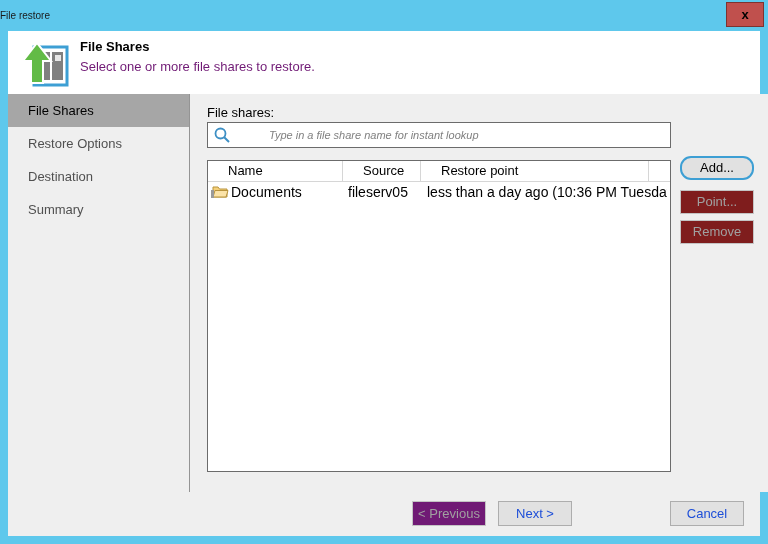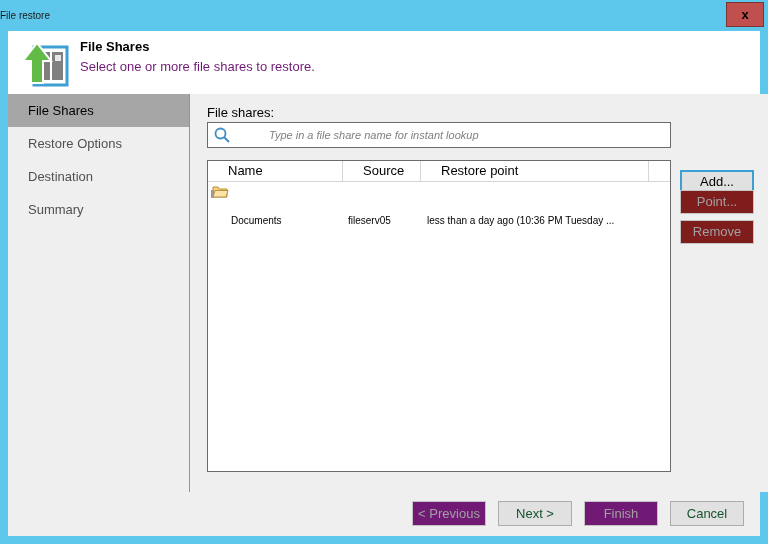--- a/index.html
+++ b/index.html
@@ -214,25 +214,24 @@
   .list-row {
     position: relative;
     height: 20px;
     cursor: pointer;
   }
   .cell {
     position: absolute;
     top: 0;
     height: 20px;
     line-height: 20px;
-    font-size: 10px;
+    font-size: 14px;
     color: #000000;
     white-space: nowrap;
     overflow: hidden;
-    margin-top: 29px;
   }
   .cell-name   { left: 23px;  width: 112px; }
   .cell-source { left: 140px; width: 75px;  }
   .cell-point  { left: 219px; width: 240px; }
 
   .folder-icon {
     position: absolute;
     left: 3px;
     top: 2px;
     width: 18px;
@@ -257,21 +256,21 @@
   .side-button.primary {
     border: 2px solid #3d9fd4;
     line-height: 20px;
   }
   .side-button.disabled {
     background: #7f1d1d;
     border: 1px solid #c4c4c4;
     color: #a0a0a0;
     cursor: default;
   }
-  #btn-add    { top: 76px; }
+  #btn-add    { top: 62px; border-radius: 11px; }
   #btn-point  { top: 96px; }
   #btn-remove { top: 126px; }
 
   
   .footer {
     position: absolute;
     left: 8px;
     top: 492px;
     width: 752px;
     height: 44px;
@@ -282,21 +281,21 @@
     position: absolute;
     top: 9px;
     width: 74px;
     height: 25px;
     font-size: 13px;
     text-align: center;
     line-height: 23px;
     box-sizing: border-box;
     background: #e1e1e1;
     border: 1px solid #adadad;
-    color: #14532d;
+    color: #1d4ed8;
     cursor: pointer;
   }
   .footer-button.disabled {
     background: #701a75;
     border: 1px solid #c4c4c4;
     color: #a0a0a0;
     cursor: default;
   }
   #btn-previous { left: 404px; }
   #btn-next     { left: 490px; }
@@ -382,17 +381,16 @@
       <div class="side-button primary" id="btn-add">Add...</div>
       <div class="side-button disabled" id="btn-point">Point...</div>
       <div class="side-button disabled" id="btn-remove">Remove</div>
 
     </div>
   </div>
 
   <div class="footer">
     <div class="footer-button disabled" id="btn-previous">&lt; Previous</div>
     <div class="footer-button" id="btn-next">Next &gt;</div>
-    <div class="footer-button disabled" id="btn-finish">Finish</div>
     <div class="footer-button" id="btn-cancel">Cancel</div>
   </div>
 
 </div>
 
 </body></html>

